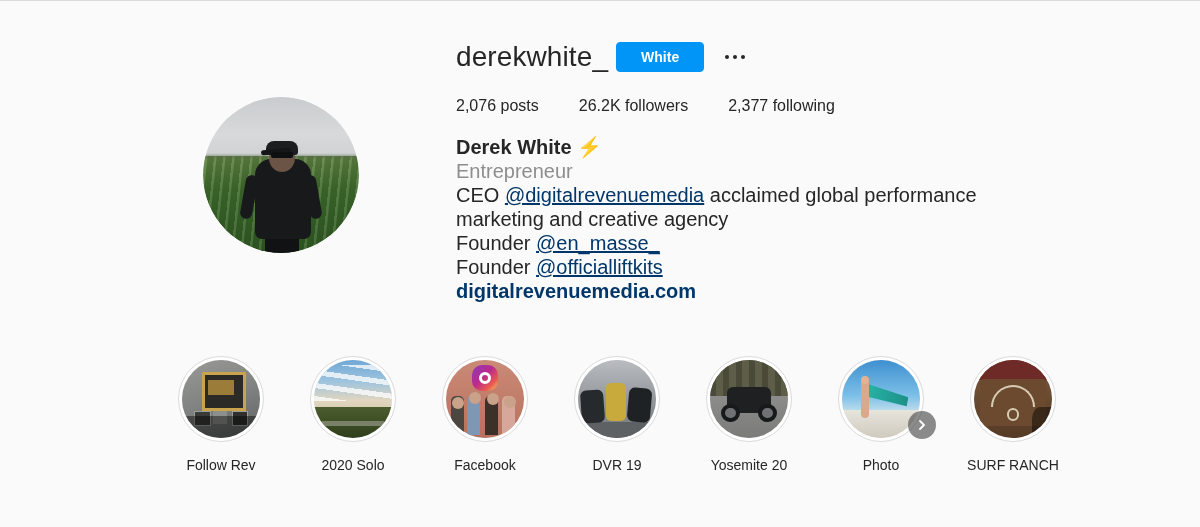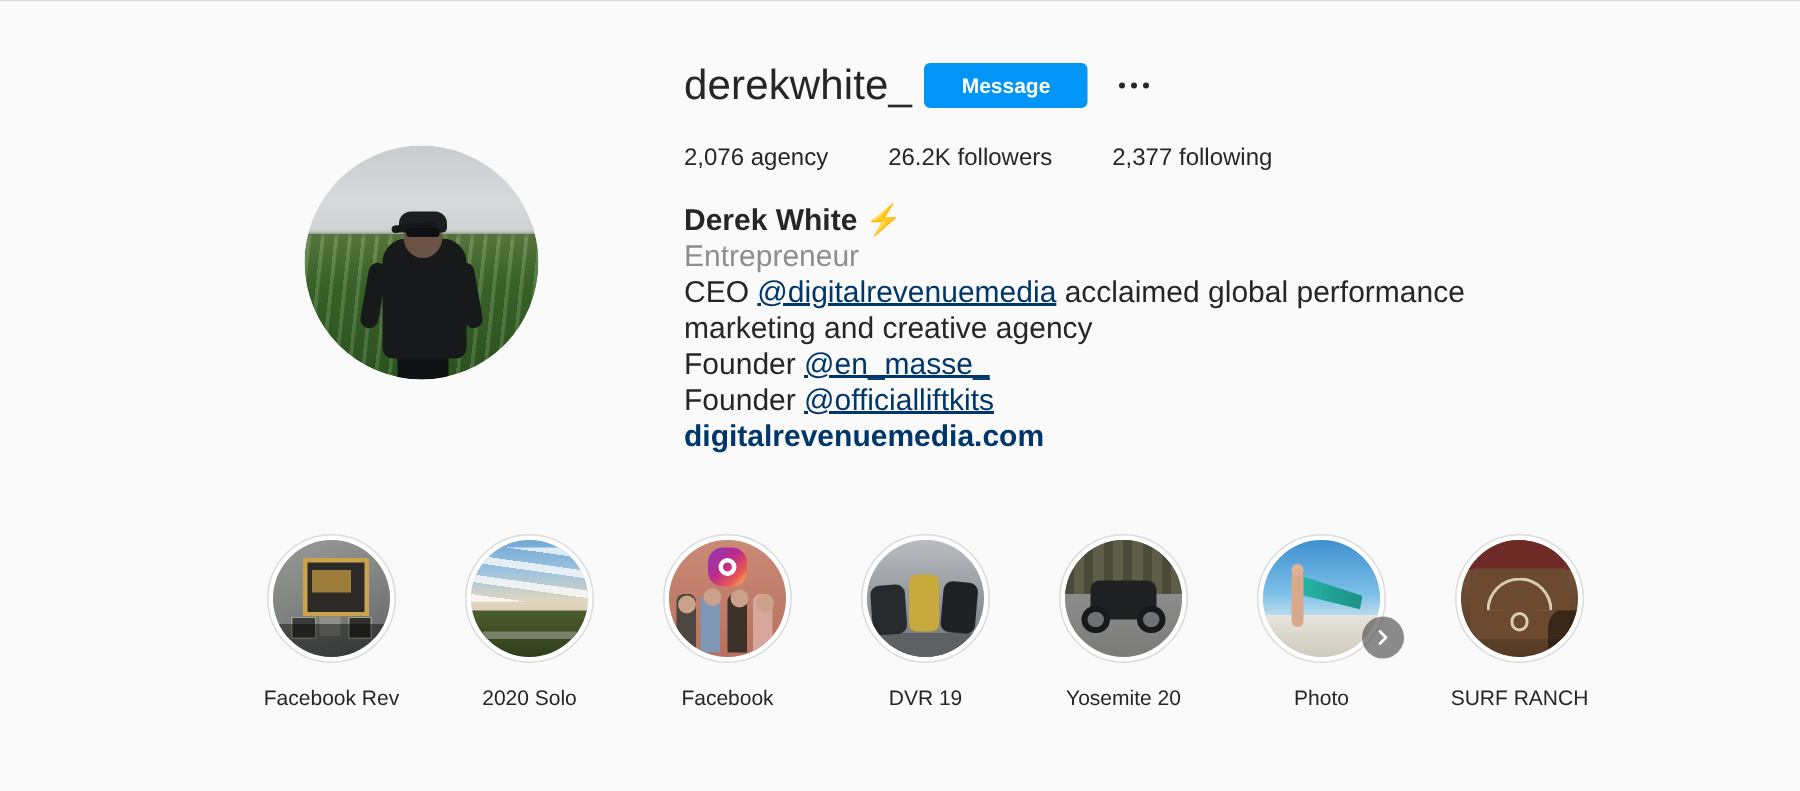--- a/index.html
+++ b/index.html
@@ -400,32 +400,32 @@
         <div class="av-person-cap"></div>
         <div class="av-person-cap-brim"></div>
         <div class="av-person-glasses"></div>
       </div>
     </div>
 
     <div class="header-right">
 
       <div class="name-row">
         <h1 class="username">derekwhite_</h1>
-        <button class="btn-follow">Message</button>
+        <button class="btn-follow">White</button>
         <button class="btn-more">
           <span class="dot"></span>
             <span class="dot"></span>
             <span class="dot"></span>
         </button>
       </div>
 
       <div class="stats-row">
         <div class="stat">
           <span class="num">2,076</span>
-          <span>agency</span>
+          <span>posts</span>
         </div>
         <div class="stat">
           <span class="num">26.2K</span>
           <span>followers</span>
         </div>
         <div class="stat">
           <span class="num">2,377</span>
           <span>following</span>
         </div>
       </div>
@@ -459,21 +459,21 @@
           <div class="hl-img">
             <div class="t-wall"></div>
               <div class="t-wall-frame"></div>
               <div class="t-wall-frame2"></div>
             <div class="t-wall-sm1"></div>
               <div class="t-wall-sm2"></div>
               <div class="t-wall-sm3"></div>
             <div class="t-wall-dark"></div>
           </div>
         </div>
-        <div class="hl-label">Facebook Rev</div>
+        <div class="hl-label">Follow Rev</div>
       </div>
 
       <div class="hl-item">
         <div class="hl-ring">
           <div class="hl-img">
             <div class="t-sky"></div>
               <div class="t-clouds"></div>
             <div class="t-prairie"></div>
               <div class="t-prairie-road"></div>
           </div>

